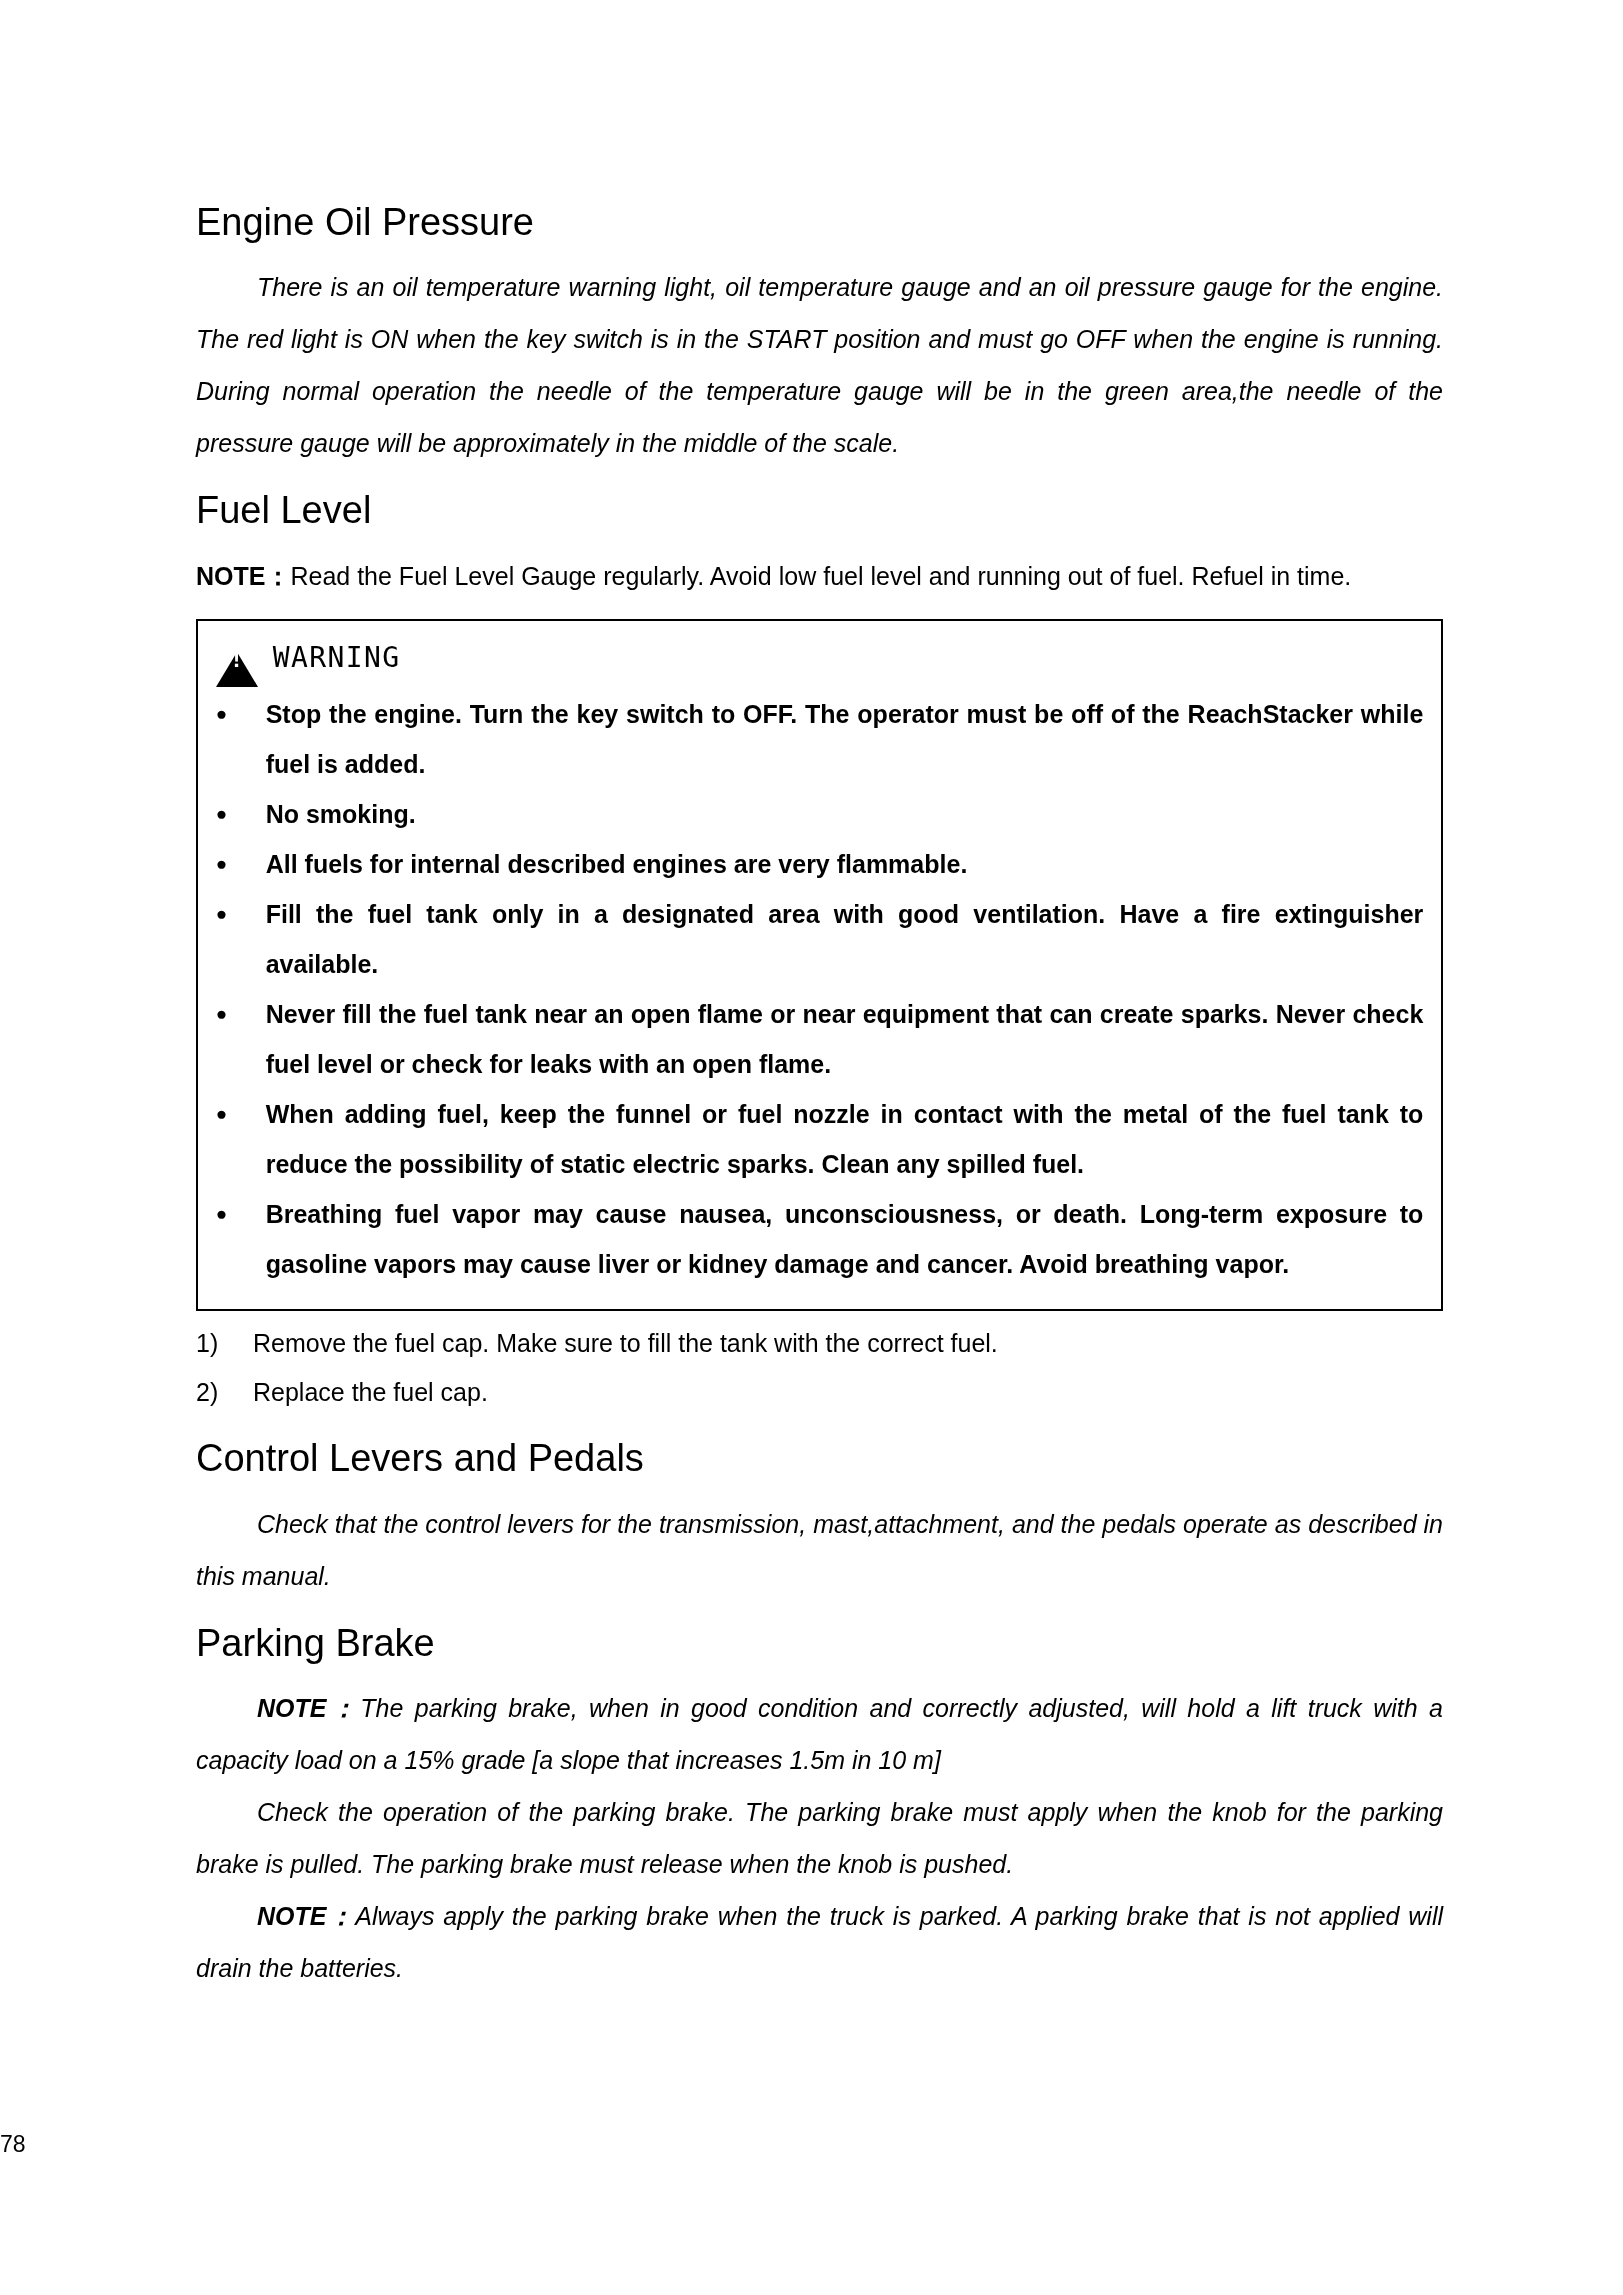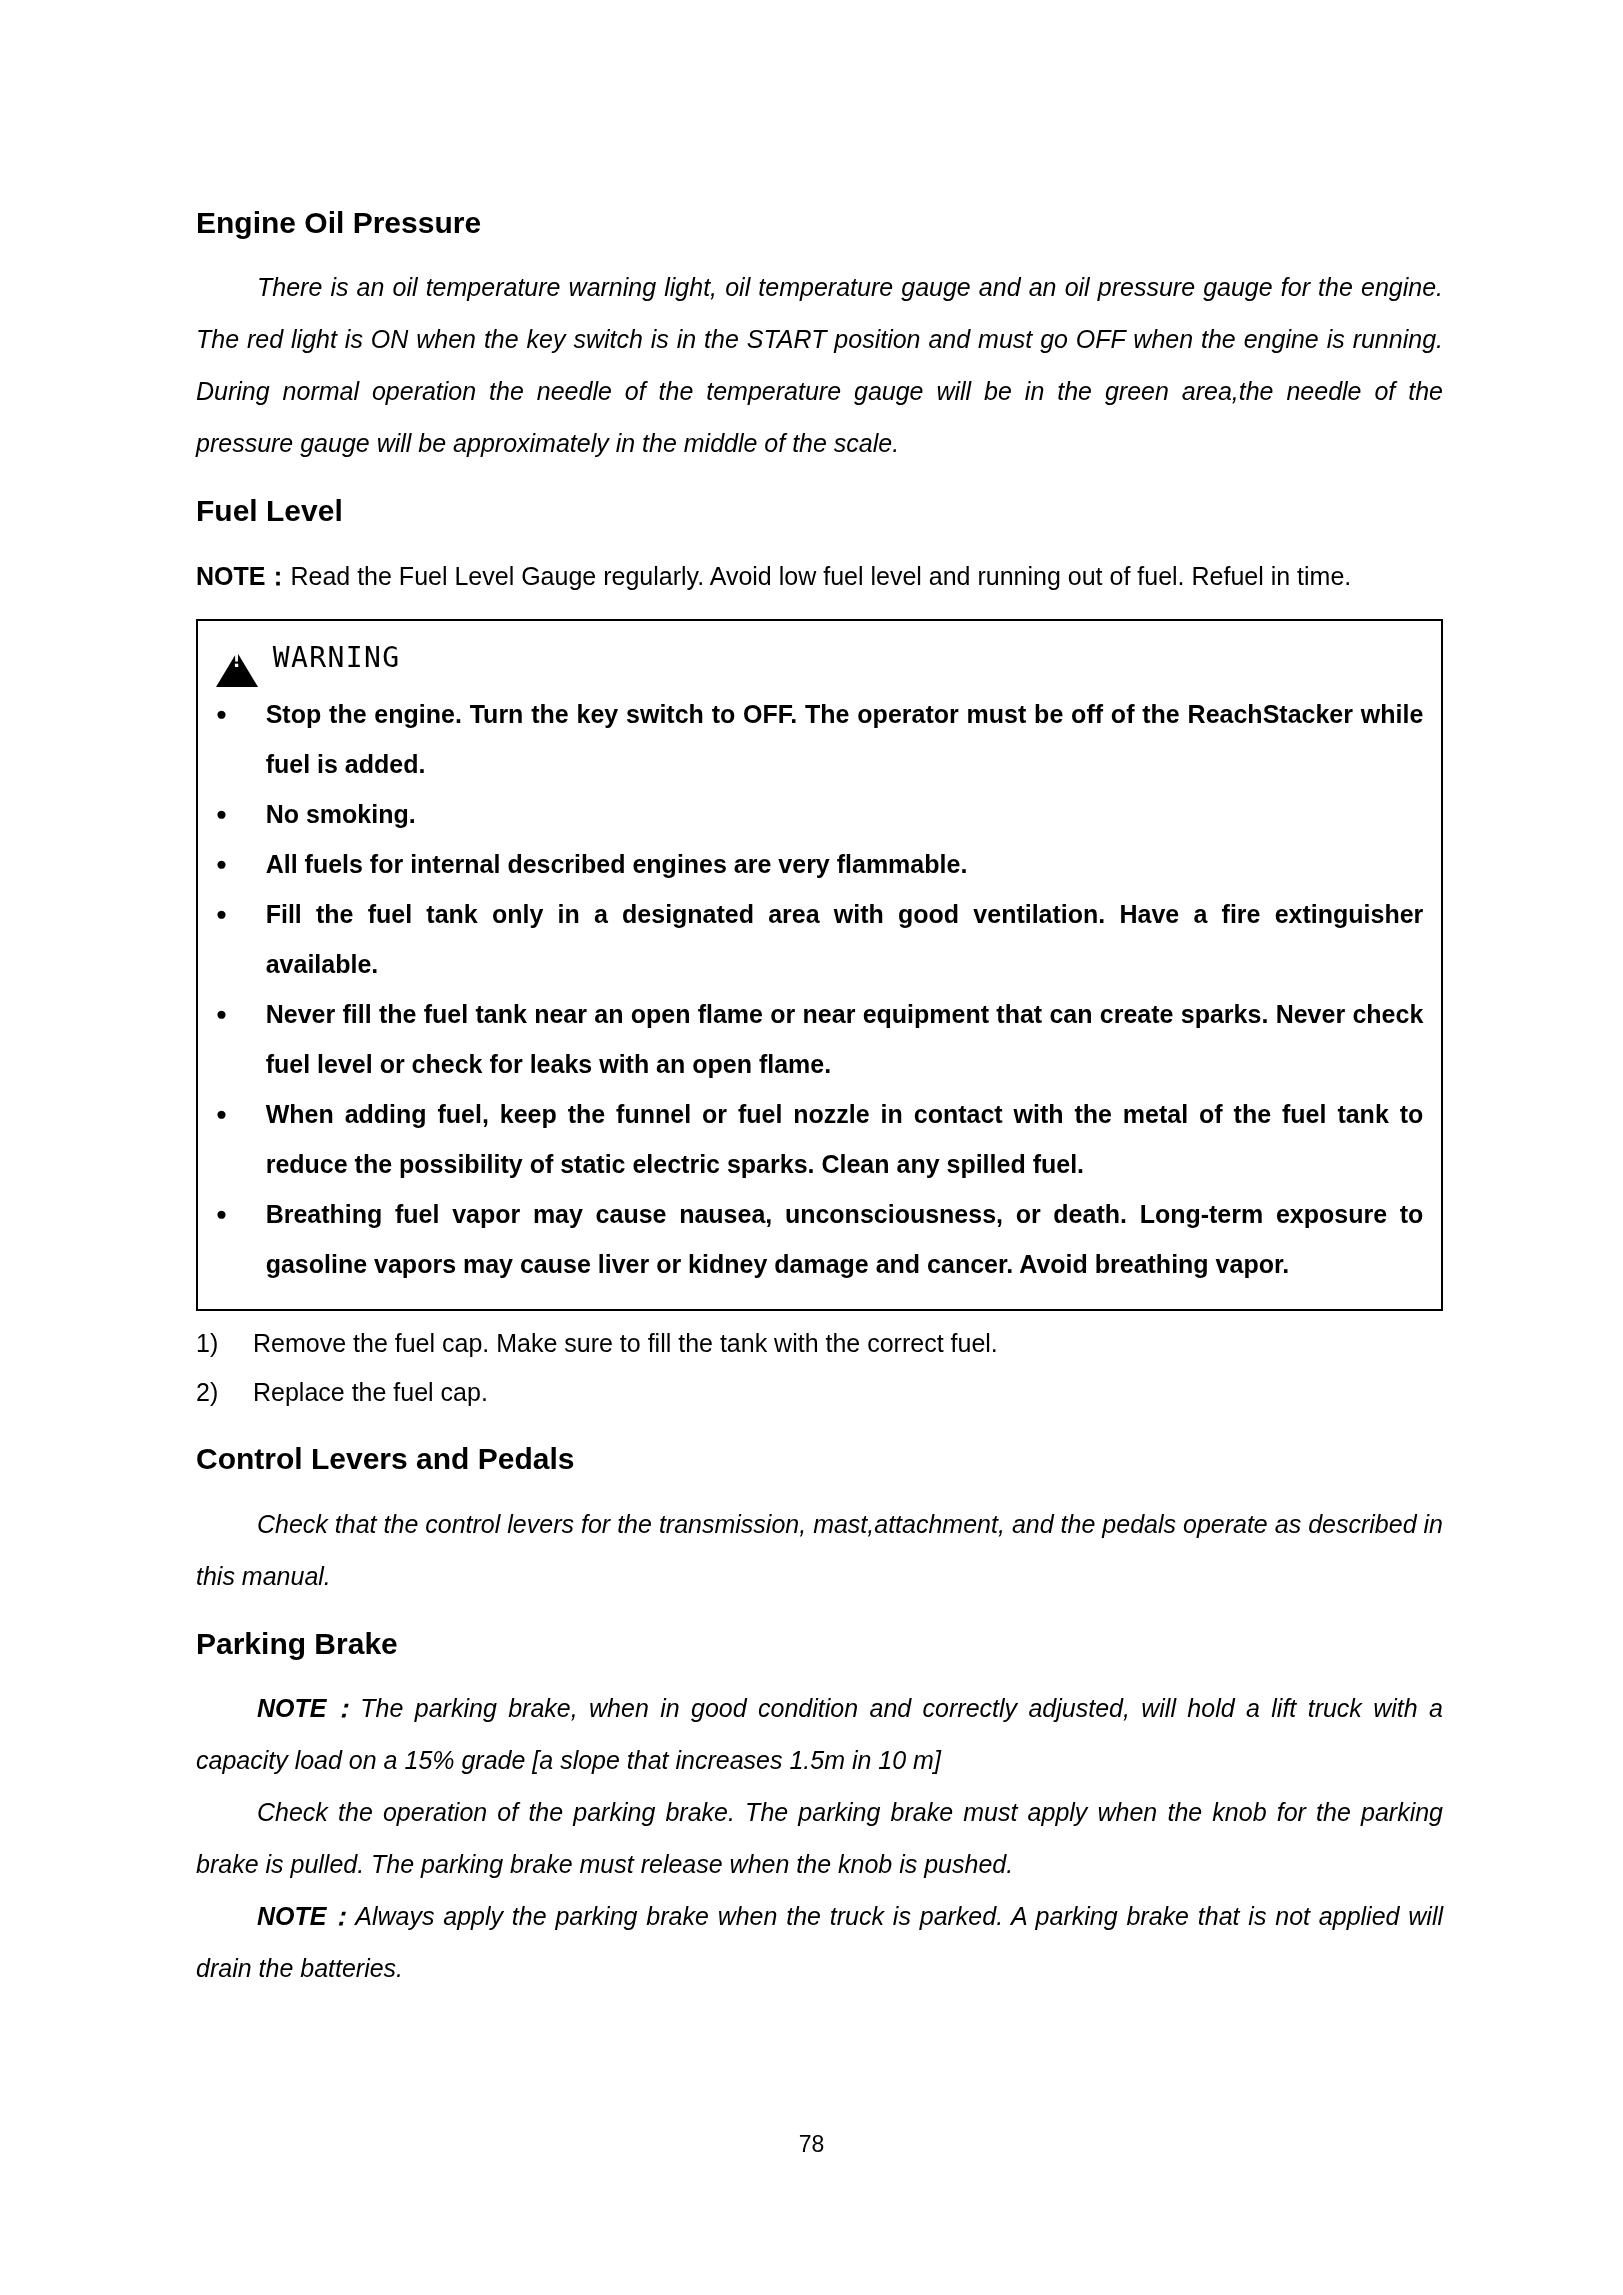--- a/index.html
+++ b/index.html
@@ -15,22 +15,22 @@
     color: #000000;
   }
   .page {
     box-sizing: border-box;
     width: 1623px;
     height: 2295px;
     padding: 204px 180px 0 196px;
     position: relative;
   }
   h2.section-heading {
-    font-size: 30px;
-    font-weight: bold;
+    font-size: 38px;
+    font-weight: normal;
     margin: 23px 0 20.4px 0;
     line-height: 37px;
   }
   h2.first {
     margin-top: 0;
   }
   p.body-text {
     font-size: 25px;
     line-height: 52px;
     margin: 0;
@@ -116,21 +116,20 @@
     flex: 1 1 auto;
   }
   .steps-wrap {
     margin-top: 8.2px;
   }
   .page-footer {
     position: absolute;
     left: 0;
     top: 2131px;
     width: 1623px;
-    text-align: center;
     font-size: 23px;
   }
 </style>
 </head>
 <body>
 
 <div class="page">
 
   <h2 class="section-heading first">Engine Oil Pressure</h2>
 

